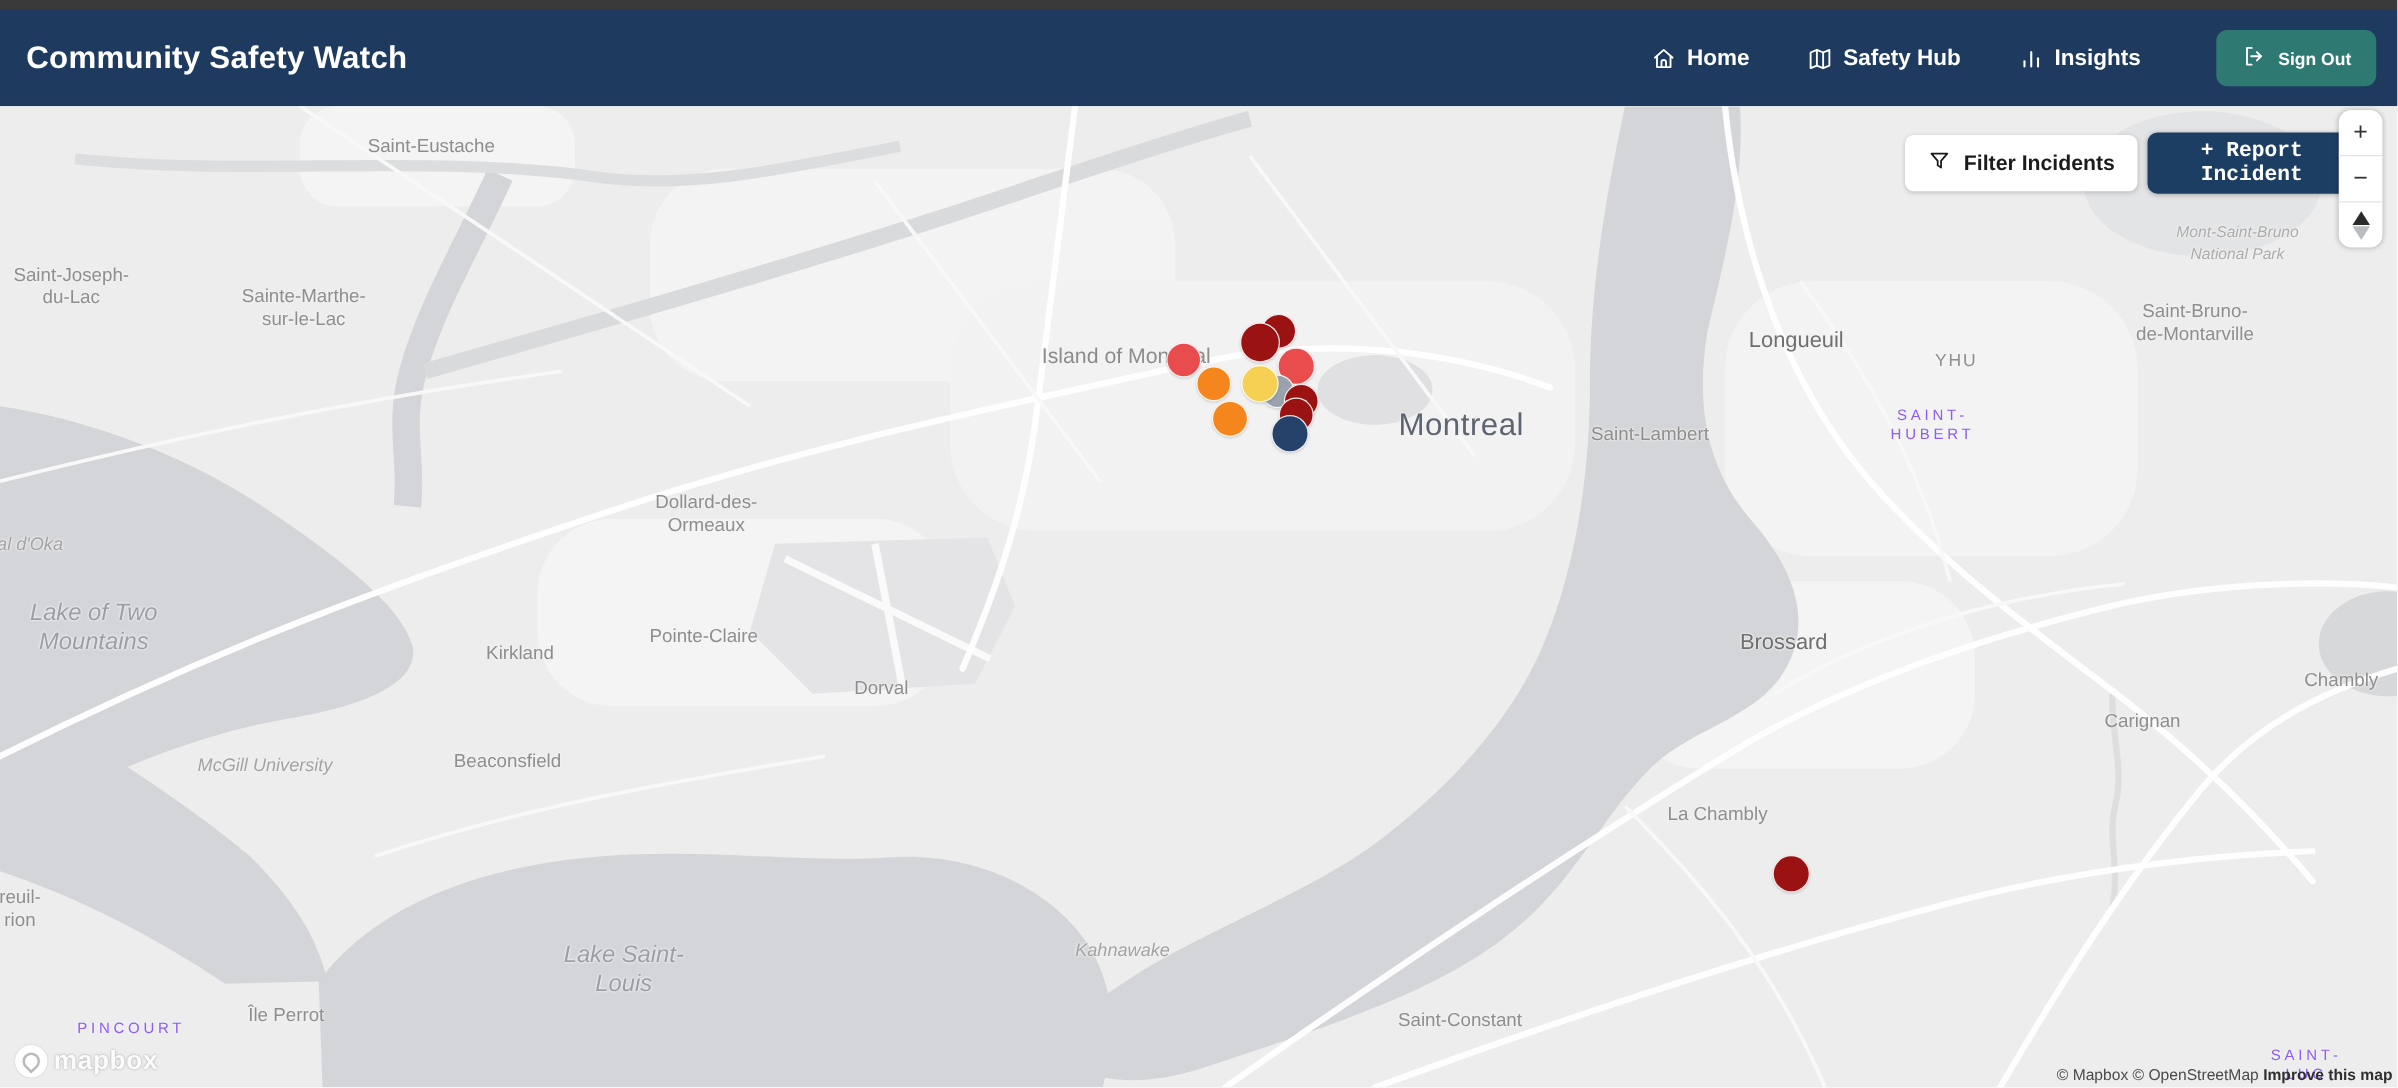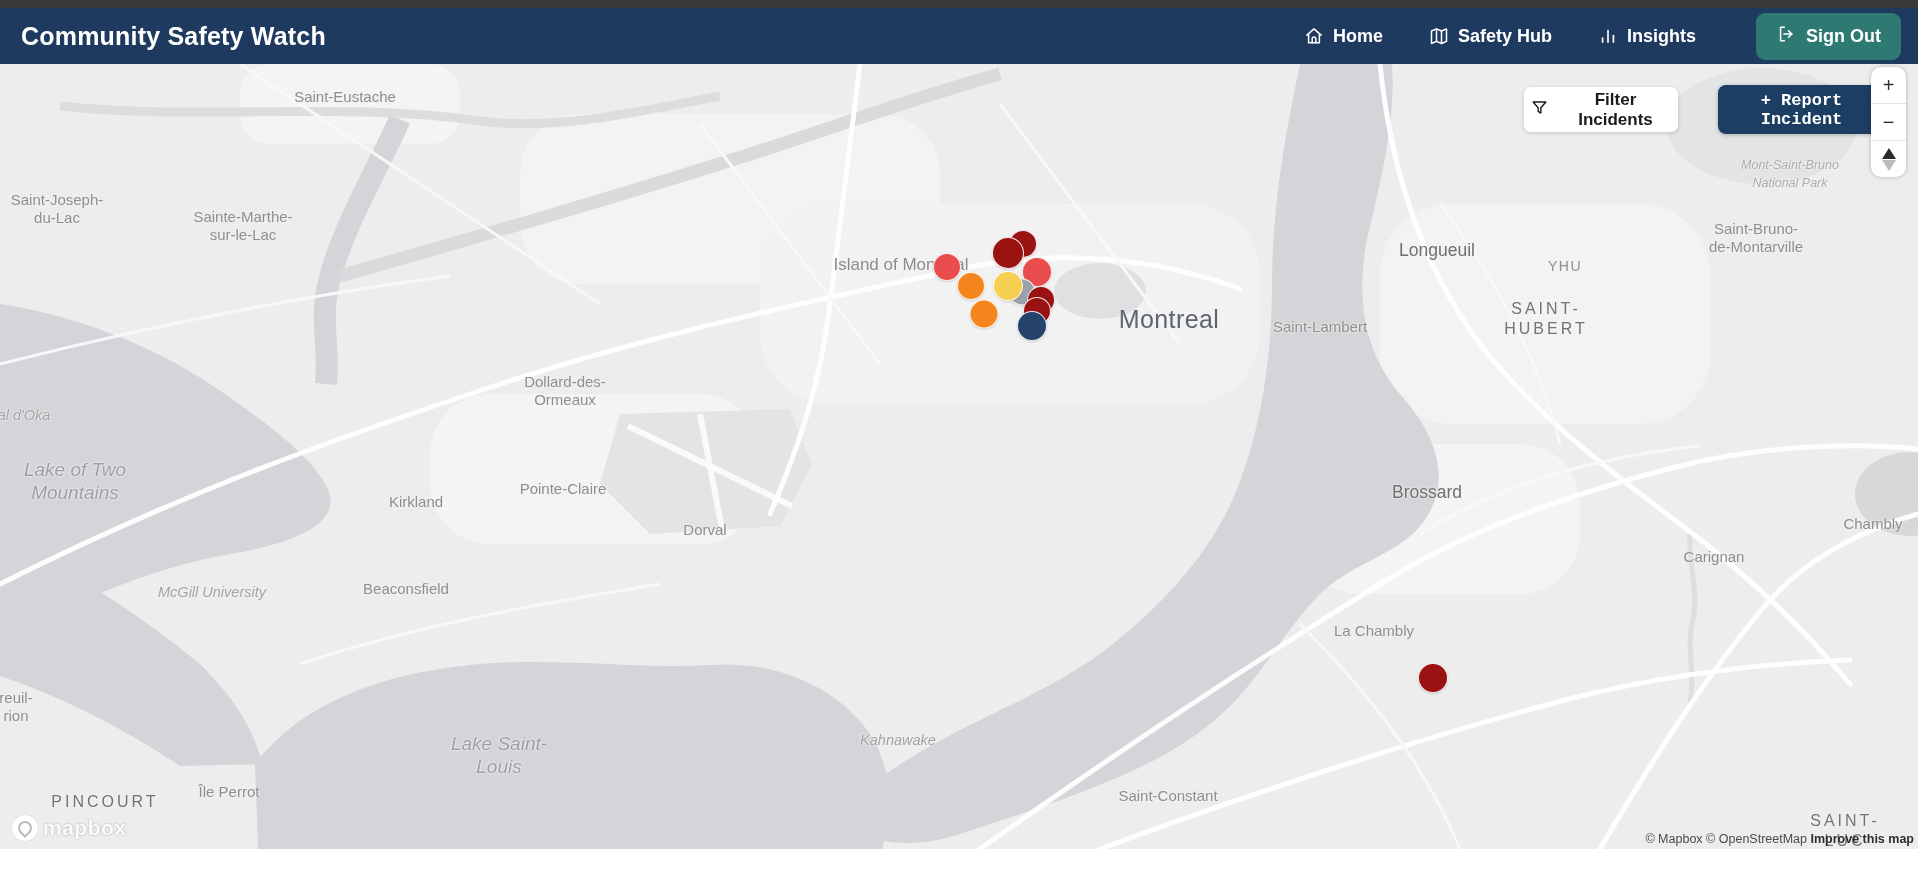--- a/index.html
+++ b/index.html
@@ -2,53 +2,53 @@
 <html><head>
 <meta charset="utf-8">
 <style>
   html,body { margin:0; padding:0; width:1918px; height:870px; overflow:hidden;
     font-family:"Liberation Sans", sans-serif; background:#ffffff; }
 
   
   .topstrip { height:8px; background:#3a3a3a; }
 
   
-  .header { height:56px; background:#1e3a5f; display:flex; align-items:center;
+  .header { height:77px; background:#1e3a5f; display:flex; align-items:center;
     justify-content:space-between; padding:0 17px 0 21px; box-sizing:border-box; }
   .app-title { color:#ffffff; font-weight:bold; font-size:25px; letter-spacing:0.2px; }
   .nav { display:flex; align-items:center; gap:46px; }
   .nav-item { display:flex; align-items:center; gap:9px; color:#ffffff;
     font-size:18px; font-weight:600; cursor:pointer; }
   .nav-item svg { display:block; }
   .signout-btn { display:flex; align-items:center; gap:10px; background:#2e7a73;
-    color:#fff; font-size:18px; font-weight:600; border:none; border-radius:9px;
+    color:#fff; font-size:14px; font-weight:600; border:none; border-radius:9px;
     padding:11px 20px; cursor:pointer; margin-left:14px; }
 
   
   .map { position:relative; width:1918px; height:785px; background:#ededee; overflow:hidden; }
   .map svg.tiles { position:absolute; left:0; top:0; }
 
   .lbl { position:absolute; transform:translate(-50%,-50%); white-space:pre-line;
     text-align:center; line-height:1.22; pointer-events:none;
     text-shadow:0 0 2px #f4f4f4, 0 0 2px #f4f4f4; }
   .town    { font-size:15px;   color:#8e8e8e; }
   .town-lg { font-size:17.5px; color:#6f6f6f; }
   .city-lg { font-size:25px;   color:#5e6470; letter-spacing:0.4px; }
   .island  { font-size:17px;   color:#8c8c8c; }
   .water   { font-size:19px;   font-style:italic; color:#9b9ea4; }
   .water-sm{ font-size:14.5px; font-style:italic; color:#a3a3a6; }
-  .caps    { font-size:16px; color:#737373; letter-spacing:3px; }
+  .caps    { font-size:12px; color:#8b5cf6; letter-spacing:3px; }
   .park    { font-size:12.5px; font-style:italic; color:#acacac; line-height:1.4; }
   .code    { font-size:14px;   color:#8f8f8f; letter-spacing:1.5px; }
 
   .marker { position:absolute; transform:translate(-50%,-50%); border-radius:50%;
     border:1.5px solid rgba(255,255,255,0.9); box-shadow:0 1px 2px rgba(0,0,0,0.15);
     cursor:pointer; }
 
-  .filter-btn { position:absolute; left:1524px; top:23px; width:154px; height:45px;
+  .filter-btn { position:absolute; left:1524px; top:23px; width:186px; height:45px;
     background:#ffffff; border:none; border-radius:7px; display:flex; align-items:center;
     justify-content:center; gap:10px; font-family:"Liberation Sans",sans-serif;
     font-size:17px; font-weight:600; color:#1b1b1b;
     box-shadow:0 1px 4px rgba(0,0,0,0.18); cursor:pointer; }
   .report-btn { position:absolute; left:1718px; top:21px; width:167px; height:49px;
     background:#1d3e63; border:none; border-radius:8px; color:#ffffff;
     font-family:Liberation Mono, monospace; font-size:17px; font-weight:600;
     box-shadow:0 1px 4px rgba(0,0,0,0.25); cursor:pointer; }
 
   .nav-ctrl { position:absolute; left:1871px; top:3px; width:35px; height:110px;

